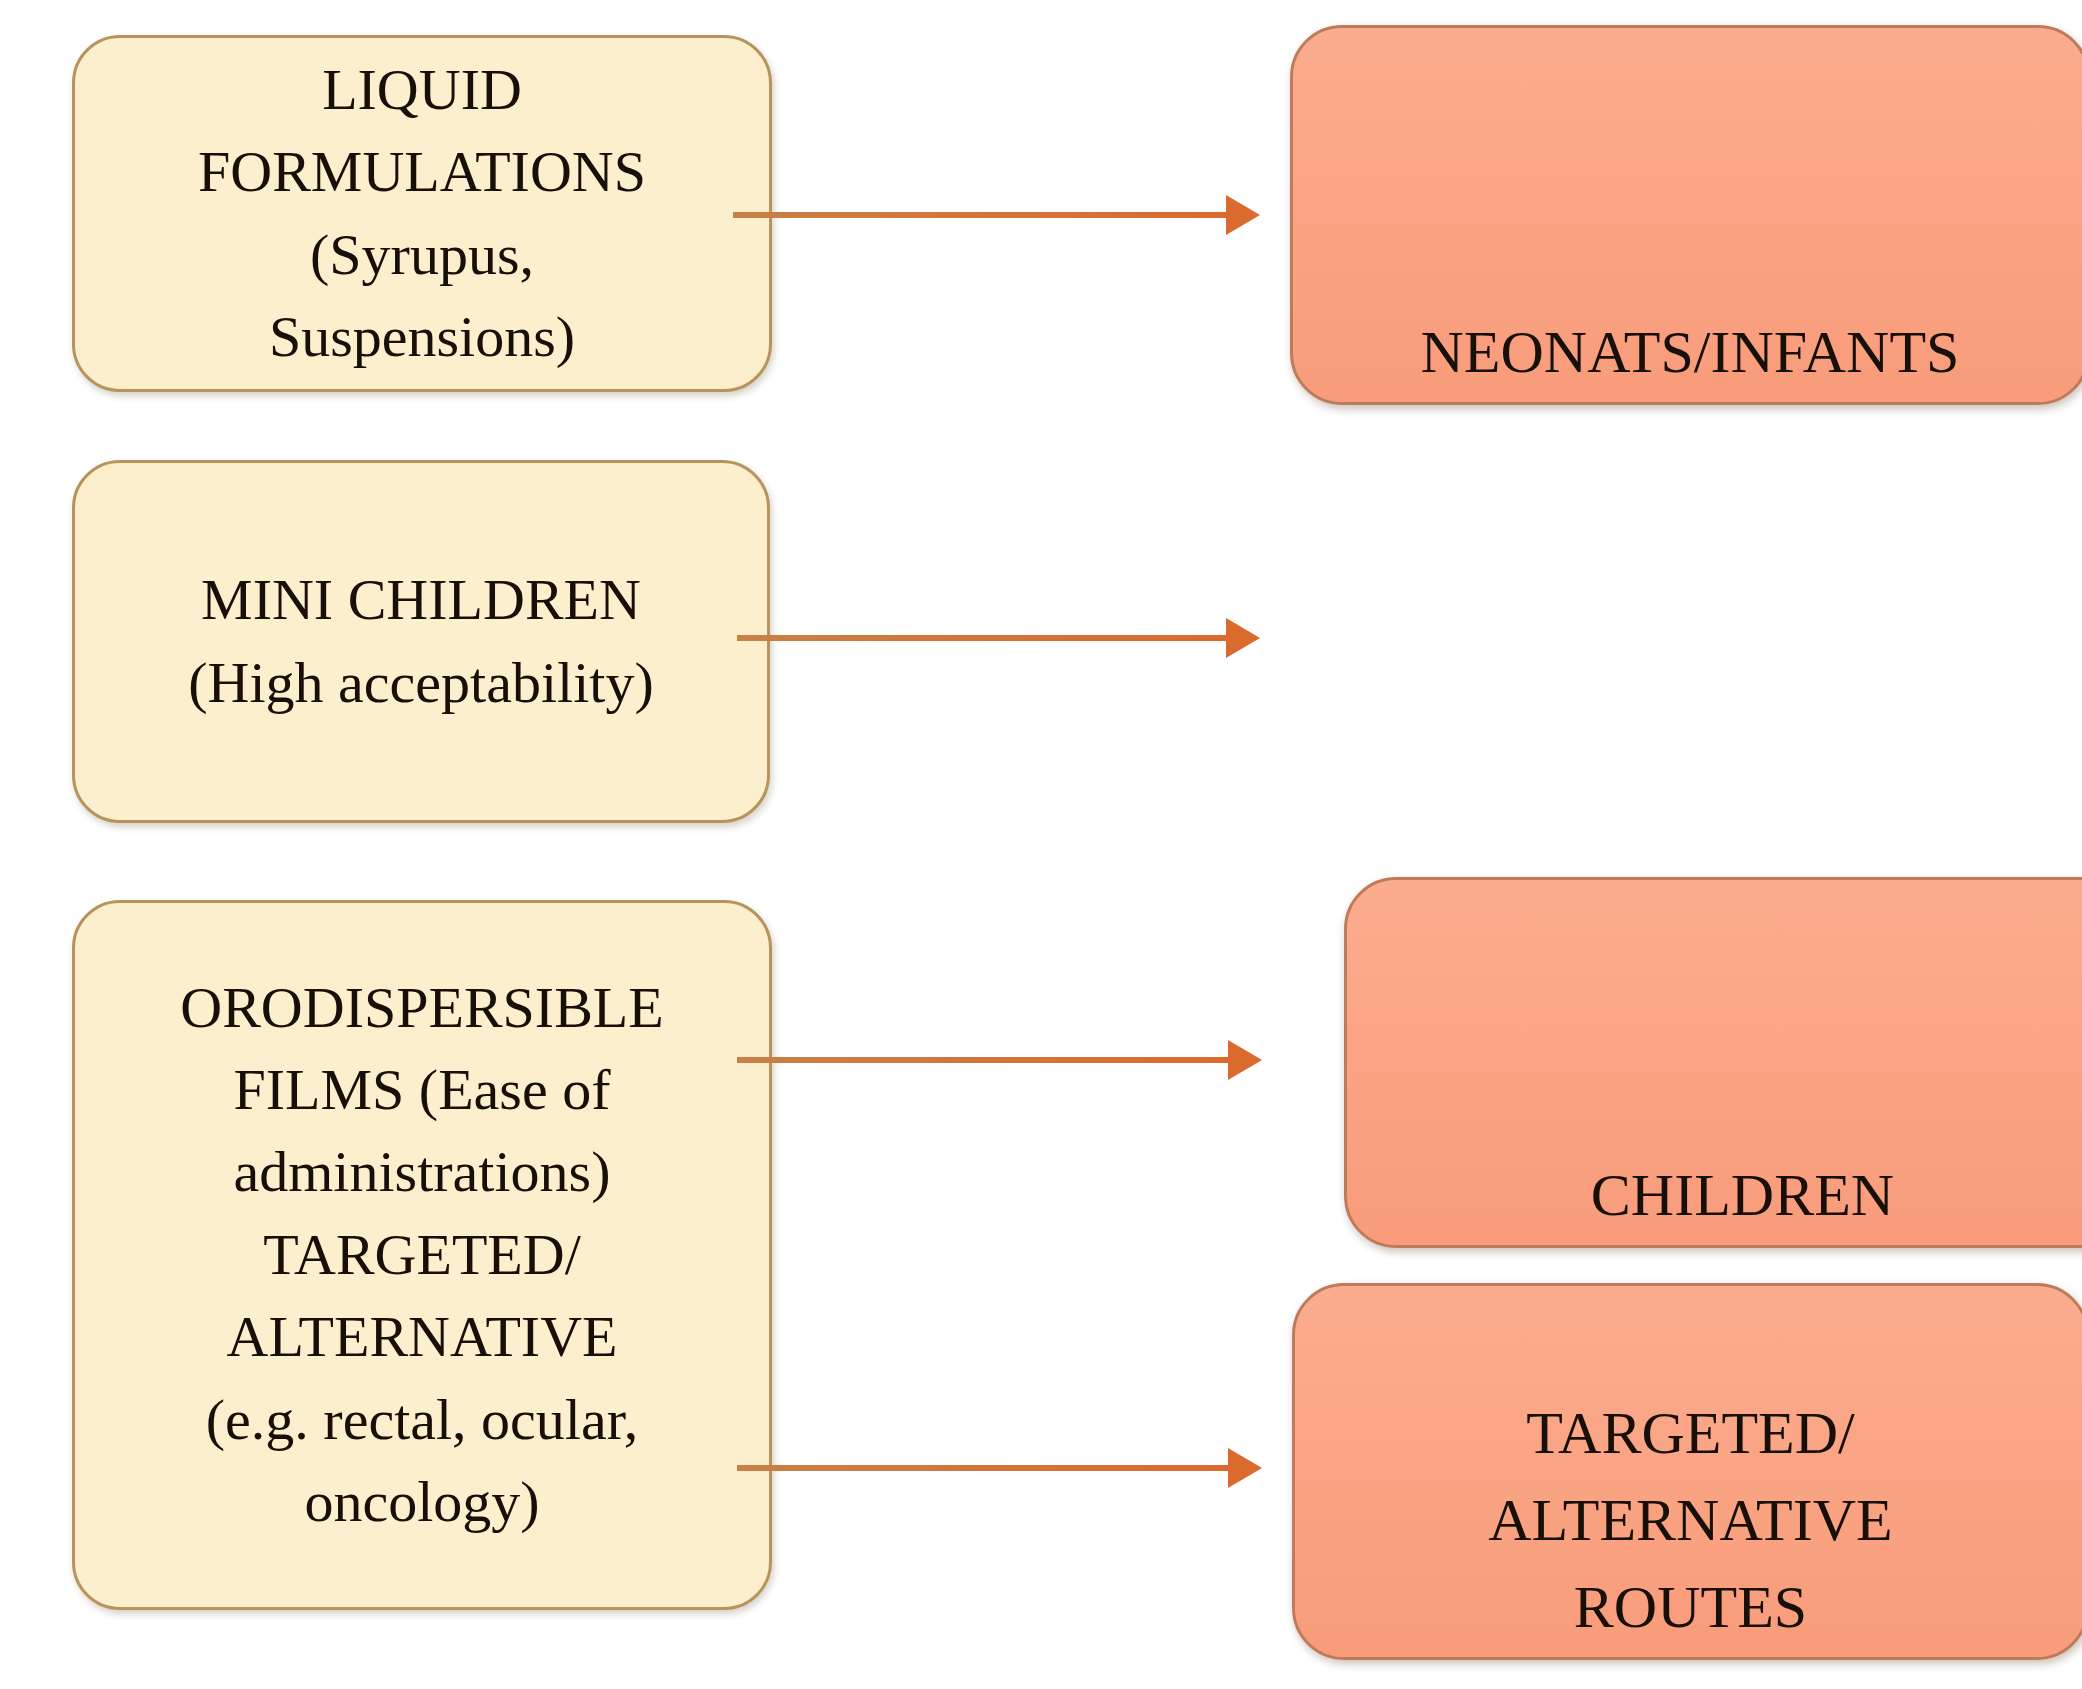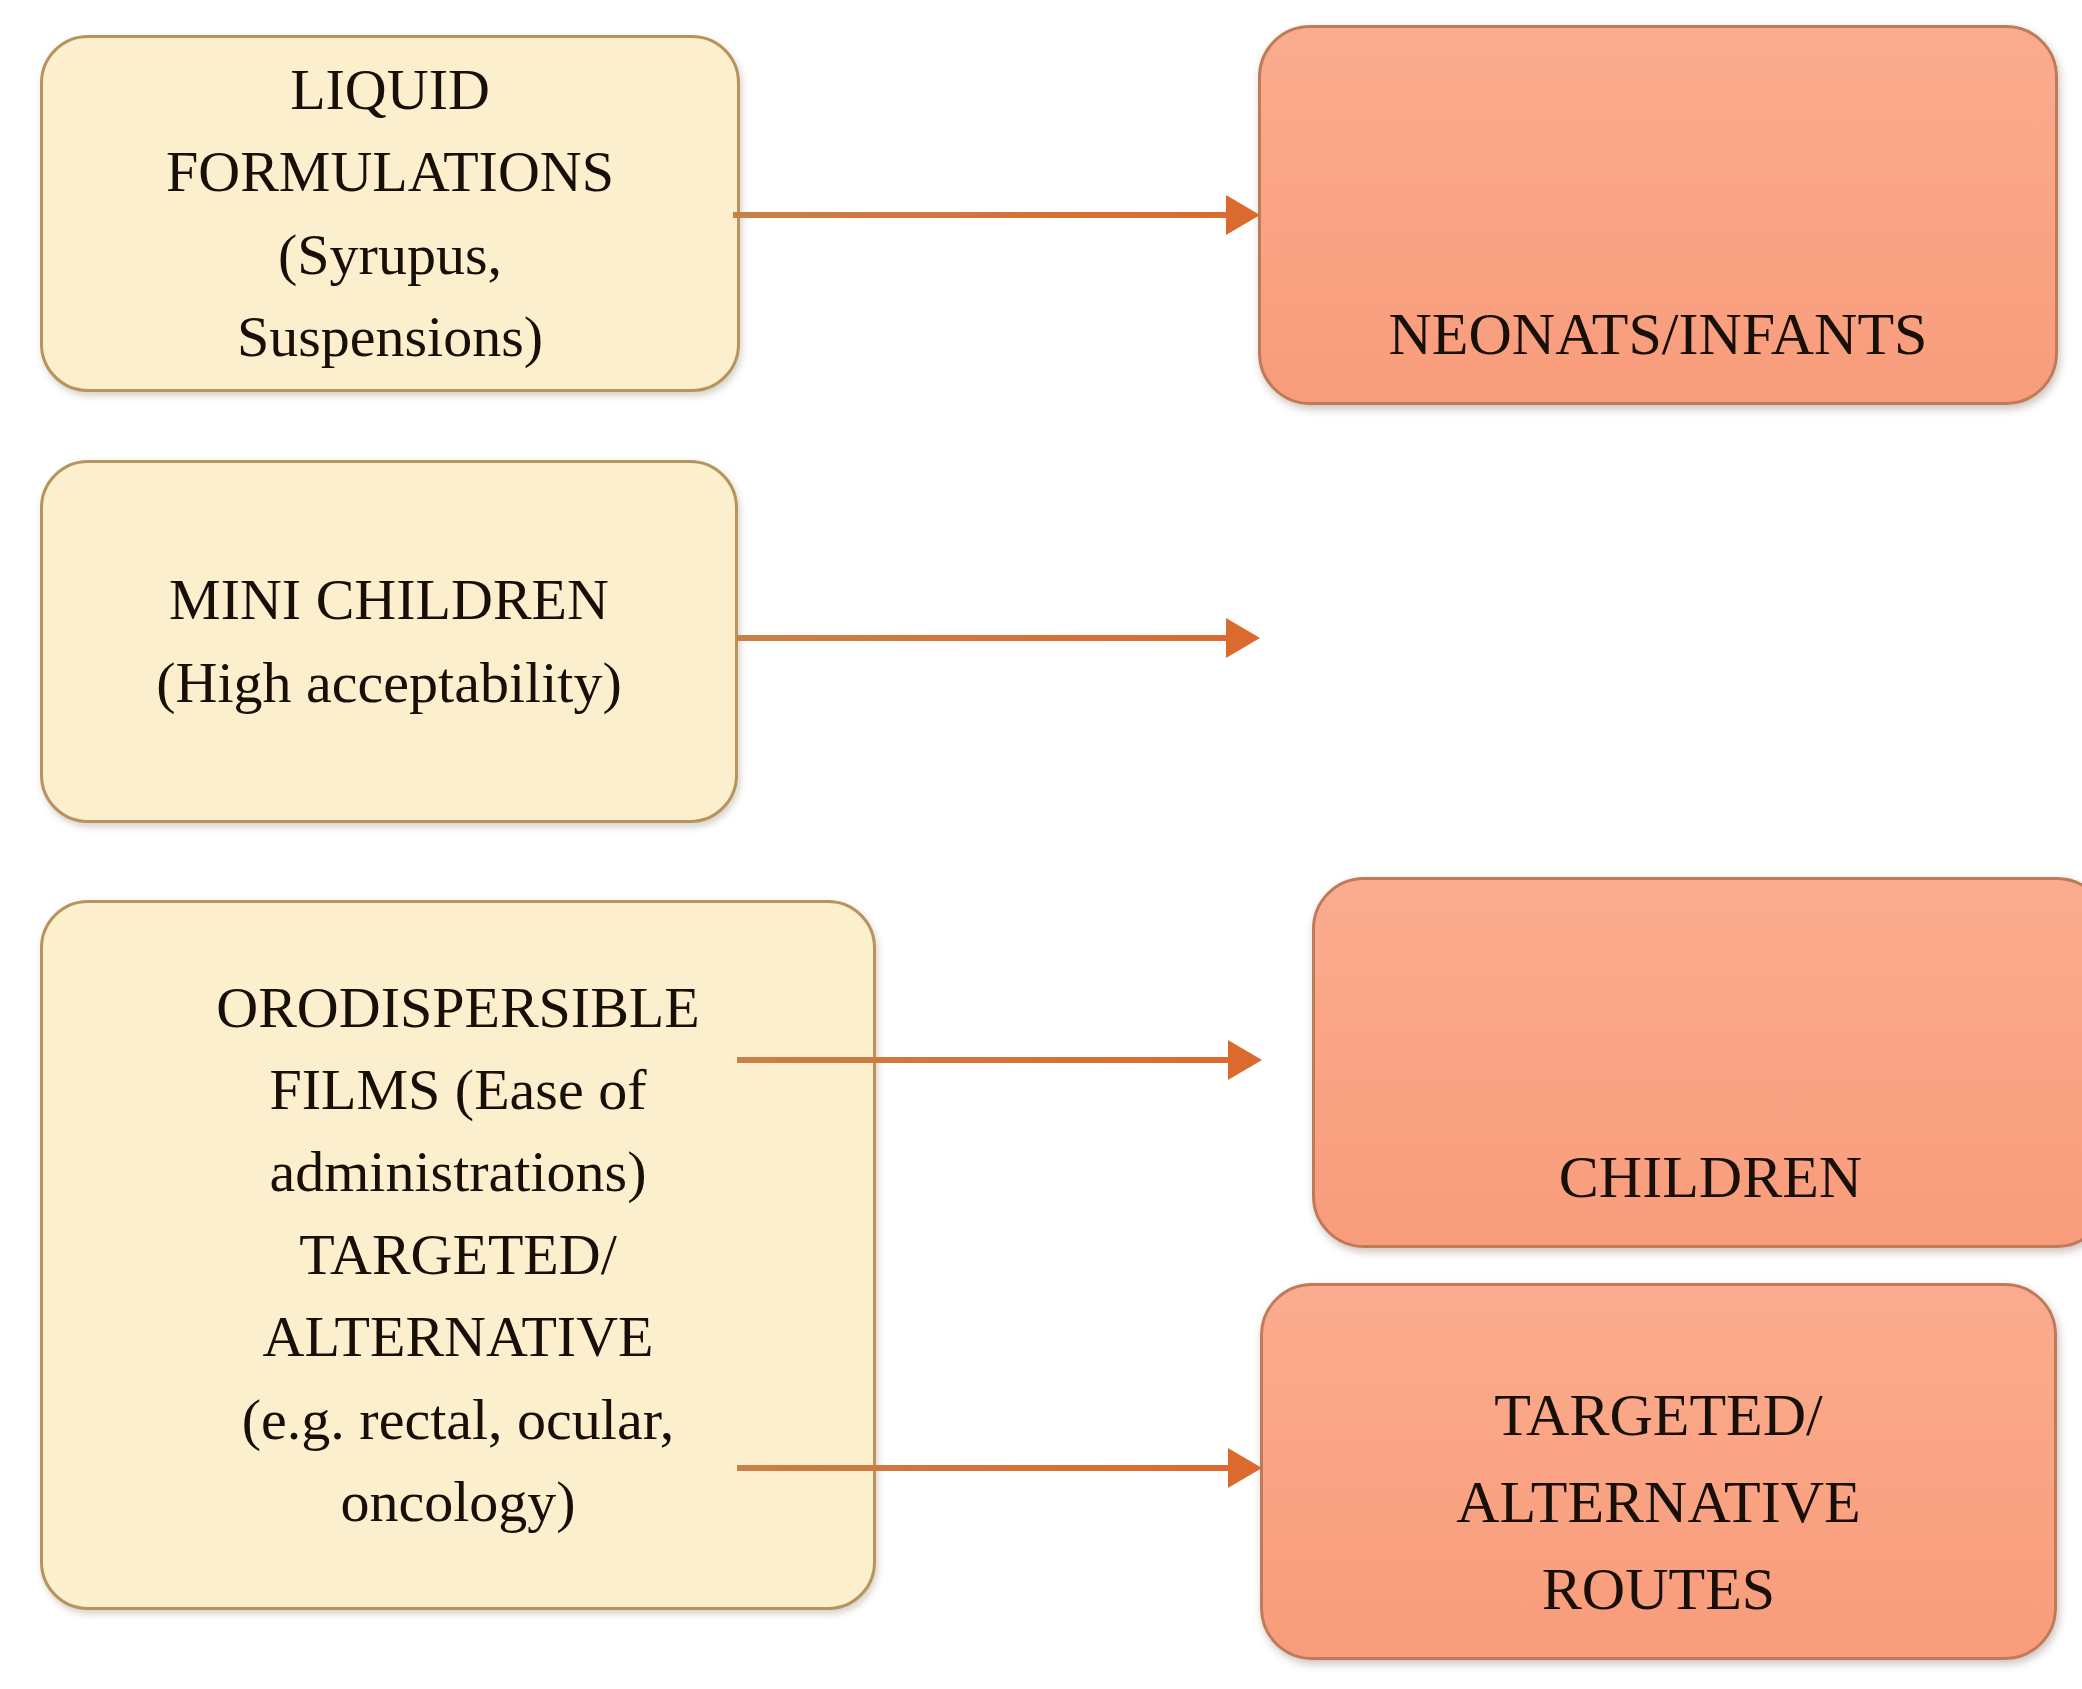--- a/index.html
+++ b/index.html
@@ -23,21 +23,22 @@
     font-family: "Liberation Serif", "DejaVu Serif", serif;
     color: var(--text);
     overflow: hidden;
   }
   .box {
     position: absolute;
     display: flex;
     align-items: center;
     justify-content: center;
     text-align: center;
-    padding: 24px 24px;
+    padding: 6px 24px;
+    margin-left: 32px;
   }
   .box .box-text {
     white-space: pre-line;
     display: block;
   }
   .box.left {
     background: var(--left-fill);
     border: 3px solid var(--left-border);
     border-radius: 48px;
     box-shadow: 2px 4px 7px rgba(90, 70, 40, 0.25);
@@ -49,21 +50,21 @@
     border: 3px solid var(--right-border);
     border-radius: 52px;
     box-shadow: 2px 4px 8px rgba(90, 50, 30, 0.30);
     font-size: 60px;
     line-height: 1.45;
     align-items: flex-end;
   }
   
   .b-liquid   { left: 40px;  top: 35px;   width: 700px; height: 357px; }
   .b-mini     { left: 40px;  top: 460px;  width: 698px; height: 363px; line-height: 1.55; }
-  .b-oro      { left: 40px;  top: 900px;  width: 836px; height: 710px; line-height: 1.56; }
+  .b-oro      { left: 40px;  top: 900px;  width: 700px; height: 710px; line-height: 1.56; }
   
   .b-neonats  { left: 1258px; top: 25px;   width: 800px; height: 380px; }
   .b-infants  { left: 1258px; top: 452px;  width: 800px; height: 371px; }
   .b-children { left: 1312px; top: 877px;  width: 797px; height: 371px; }
   .b-targeted { left: 1260px; top: 1283px; width: 797px; height: 377px; }
   
   .arrow { position: absolute; height: 44px; }
   .arrow .shaft {
     position: absolute;
     left: 0; top: 50%;

